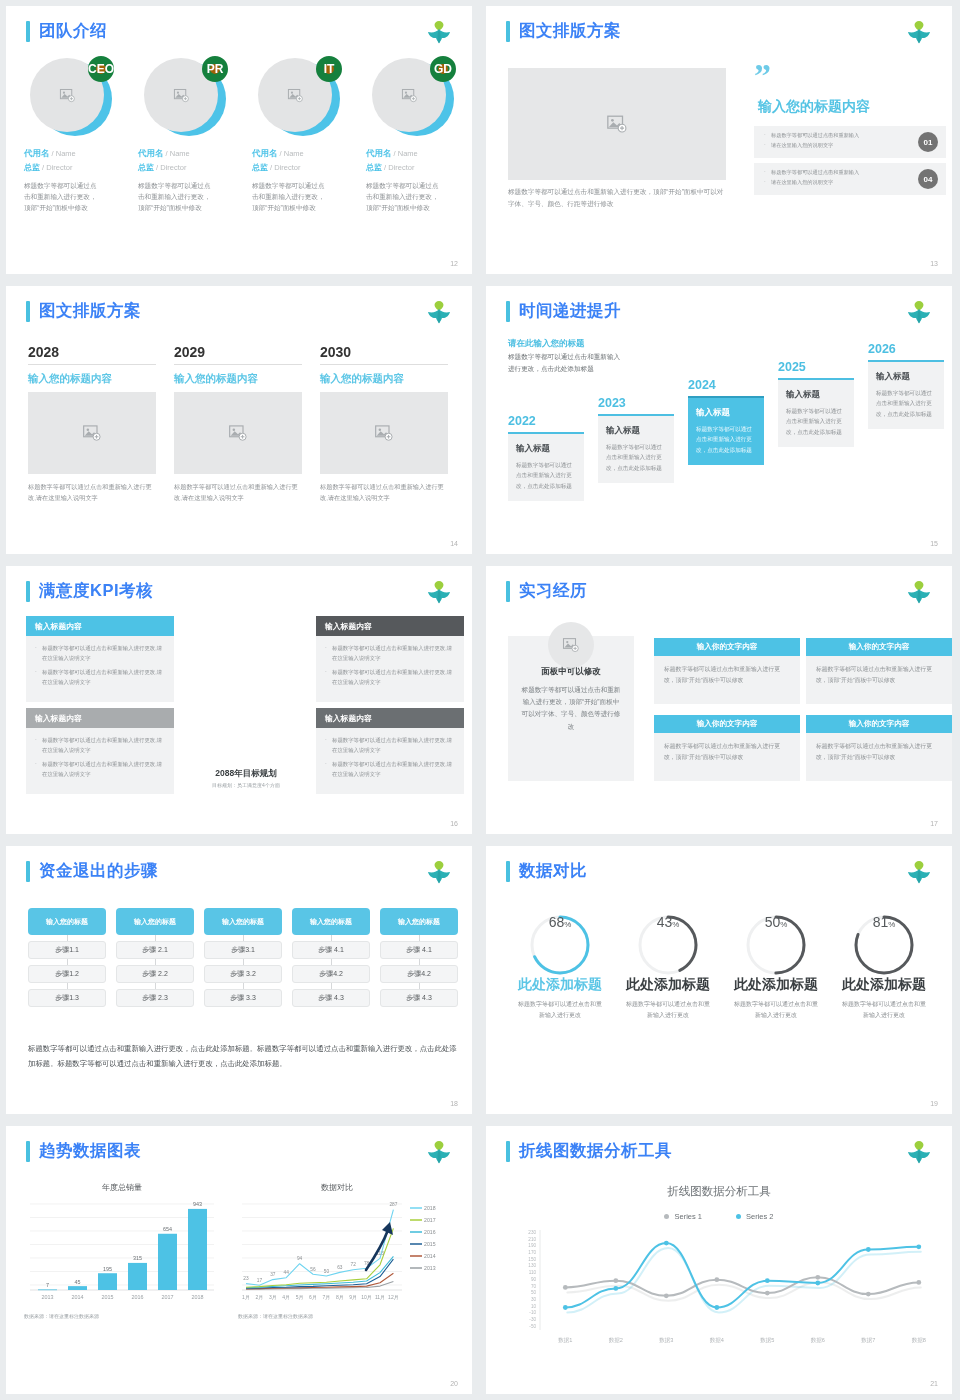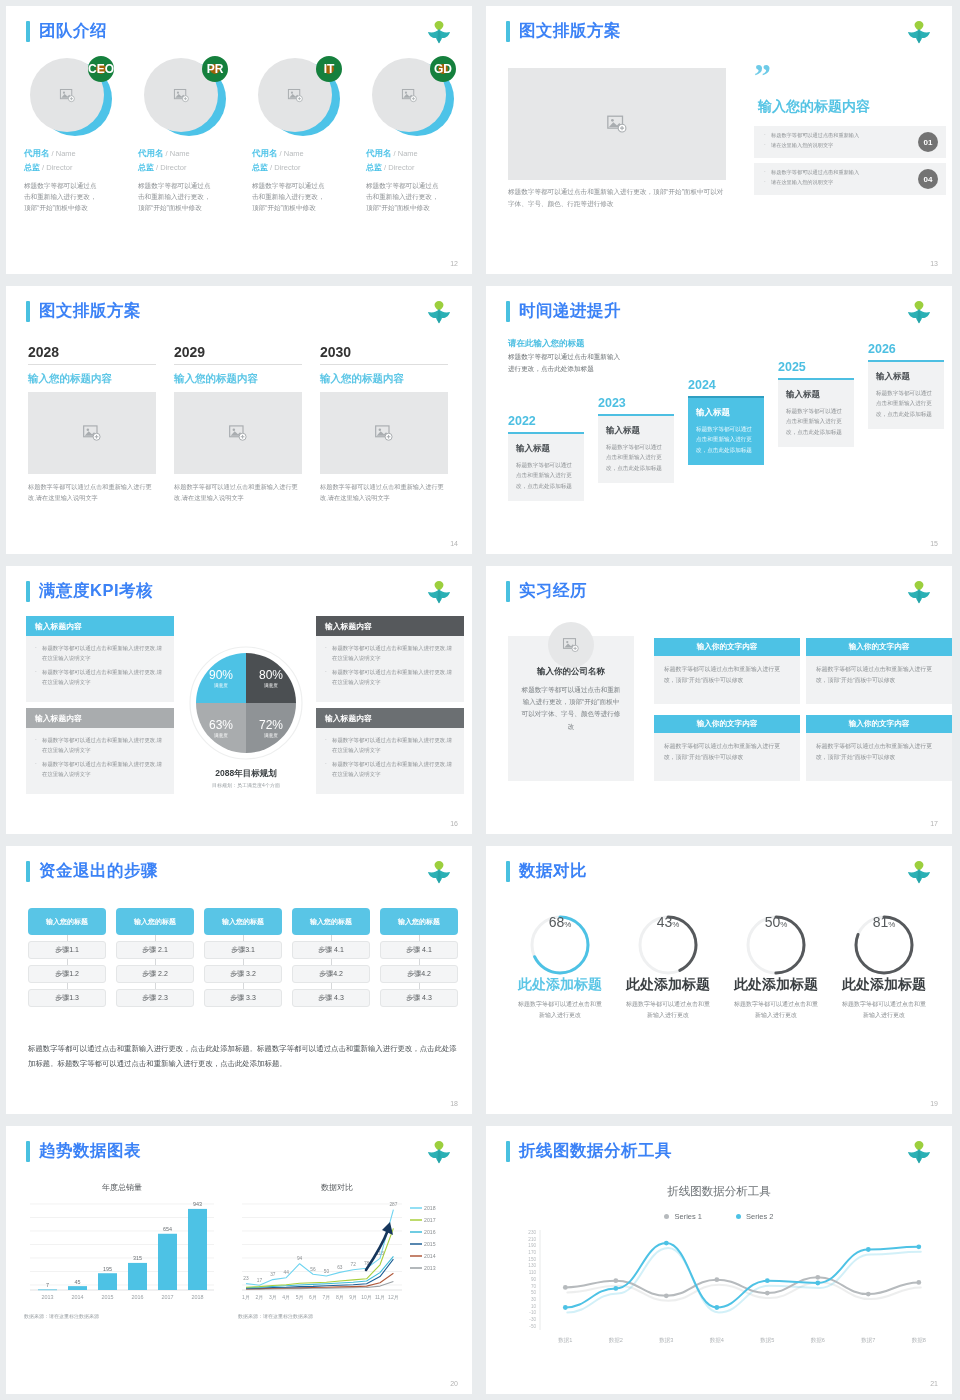--- a/index.html
+++ b/index.html
@@ -417,63 +417,40 @@
             <p>标题数字等都可以通过点击和重新输入进行更改,请在这里输入说明文字</p>
           </div>
         </div>
         <div class="kpi-card" style="left: 310px; top: 142px;">
           <div class="kpi-head" style="background: rgb(107, 111, 114);">输入标题内容</div>
           <div class="kpi-body">
             <p>标题数字等都可以通过点击和重新输入进行更改,请在这里输入说明文字</p>
             <p>标题数字等都可以通过点击和重新输入进行更改,请在这里输入说明文字</p>
           </div>
         </div>
-        <div class="pie-wrap">
-          <svg width="118" height="118" viewBox="0 0 118 118" style="position:absolute;left:0;top:0">
-    <circle cx="59" cy="59" r="56" fill="none" stroke="#eeefef" stroke-width="1.2"></circle>
-          </svg>
-          <div class="pie">
-            <div class="quad" style="left: 0px; top: 0px; background: rgb(77, 194, 229);">
-              <div class="v">90%</div>
-              <div class="l">满意度</div>
-            </div>
-            <div class="quad" style="left: 50px; top: 0px; background: rgb(75, 79, 82);">
-              <div class="v">80%</div>
-              <div class="l">满意度</div>
-            </div>
-            <div class="quad" style="left: 0px; top: 50px; background: rgb(169, 172, 174);">
-              <div class="v">63%</div>
-              <div class="l">满意度</div>
-            </div>
-            <div class="quad" style="left: 50px; top: 50px; background: rgb(143, 147, 150);">
-              <div class="v">72%</div>
-              <div class="l">满意度</div>
-            </div>
-          </div>
-        </div>
         <div class="pie-foot">
           <div class="t1">2088年目标规划</div>
           <div class="t2">目标规划：员工满意度4个方面</div>
         </div>
       </div>
     </div>
     <div class="slide">
       <div class="card">
         <div class="hdr">
           <span class="hdr-bar"></span>
           <div class="hdr-title">实习经历</div>
         </div>
         <div class="logo"><svg viewBox="0 0 60 56">
     <path d="M30 10c-5 0-9 4-9 8 0 5 6 9 9 12 3-3 9-7 9-12 0-4-4-8-9-8z" fill="#9ccf3d"></path>
     <path d="M30 26c-4 6-13 8-22 6 2 8 9 13 16 12 2 5 4 8 6 10 2-2 4-5 6-10 7 1 14-4 16-12-9 2-18 0-22-6z" fill="#2bb0b5"></path>
     <path d="M30 28c-2 3-3 8-3 13 0 6 1 11 3 14 2-3 3-8 3-14 0-5-1-10-3-13z" fill="#27a3a8"></path>
   </svg></div>
         <div class="pgnum">17</div>
         <div class="s17-left">
-          <div class="s17-name">输入你的公司名称</div>
+          <div class="s17-name">面板中可以修改</div>
           <div class="s17-desc">标题数字等都可以通过点击和重新输入进行更改，顶部“开始”面板中可以对字体、字号、颜色等进行修改</div>
         </div>
         <div class="s17-circle">
           <svg width="18" height="18" viewBox="0 0 24 24">
     <rect x="2" y="3.5" width="16" height="13" fill="none" stroke="#a9adb0" stroke-width="1.4"></rect>
     <circle cx="7" cy="8" r="1.5" fill="#a9adb0"></circle>
     <path d="M3.2 15.2 L8 10 L12 13.5 L14.5 11 L17 14.2 L17 15.2 Z" fill="#a9adb0"></path>
     <circle cx="17.5" cy="16.5" r="4.2" fill="#ffffff" stroke="#a9adb0" stroke-width="1.2"></circle>
     <path d="M17.5 14.3v4.4M15.3 16.5h4.4" stroke="#a9adb0" stroke-width="1.2"></path>
   </svg>

